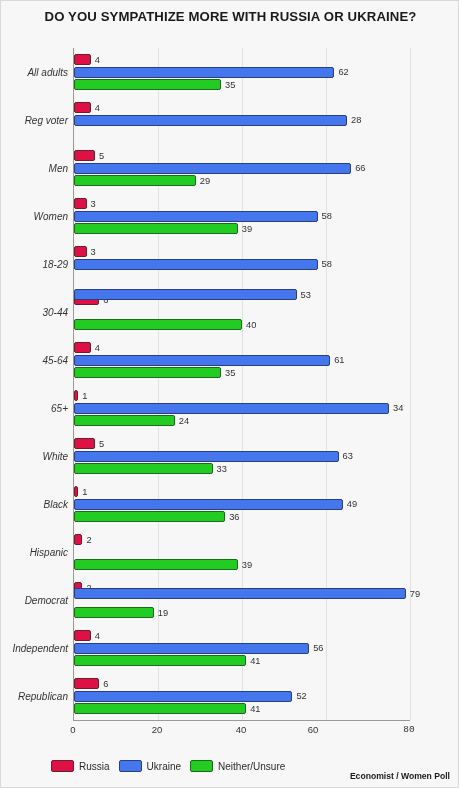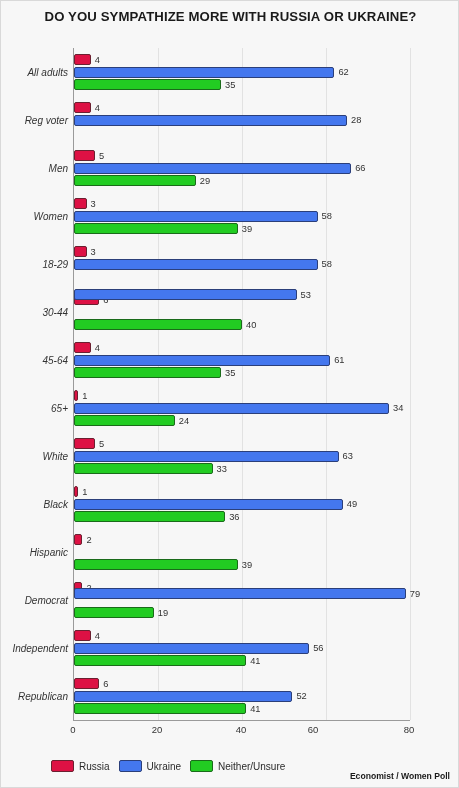--- a/index.html
+++ b/index.html
@@ -355,21 +355,21 @@
           </div>
         </div>
       </div>
   </div>
 
   <div id="xticks-holder" style="position: absolute; left: 0px; top: 47px; width: 459px; height: 700px;">
       <div class="tick-label" style="left: 72px;">0</div>
       <div class="tick-label" style="left: 156px;">20</div>
       <div class="tick-label" style="left: 240px;">40</div>
       <div class="tick-label" style="left: 312px;">60</div>
-      <div class="tick-label" style="left: 408px;">80</div>
+      <div class="tick-label" style="left: 408px; font-family: Liberation Mono, monospace;">80</div>
     </div>
 
   <div id="legend">
       <div class="legend-item">
         <span class="legend-swatch russia"></span>
         <span class="legend-label">Russia</span>
       </div>
       <div class="legend-item">
         <span class="legend-swatch ukraine"></span>
         <span class="legend-label">Ukraine</span>

